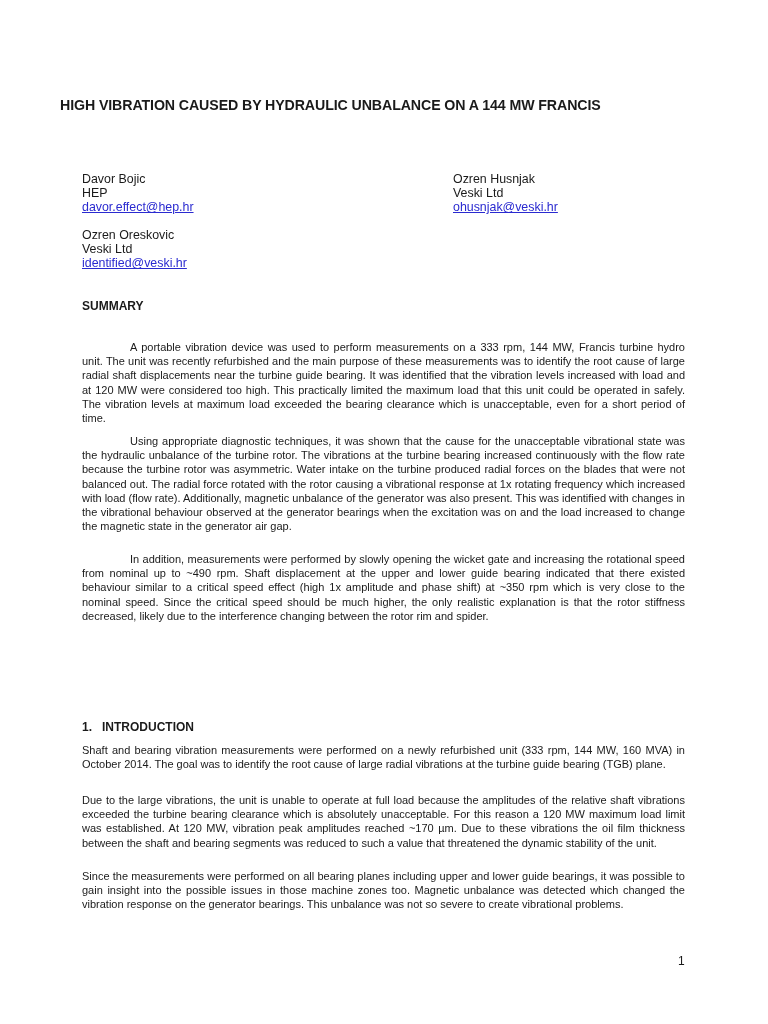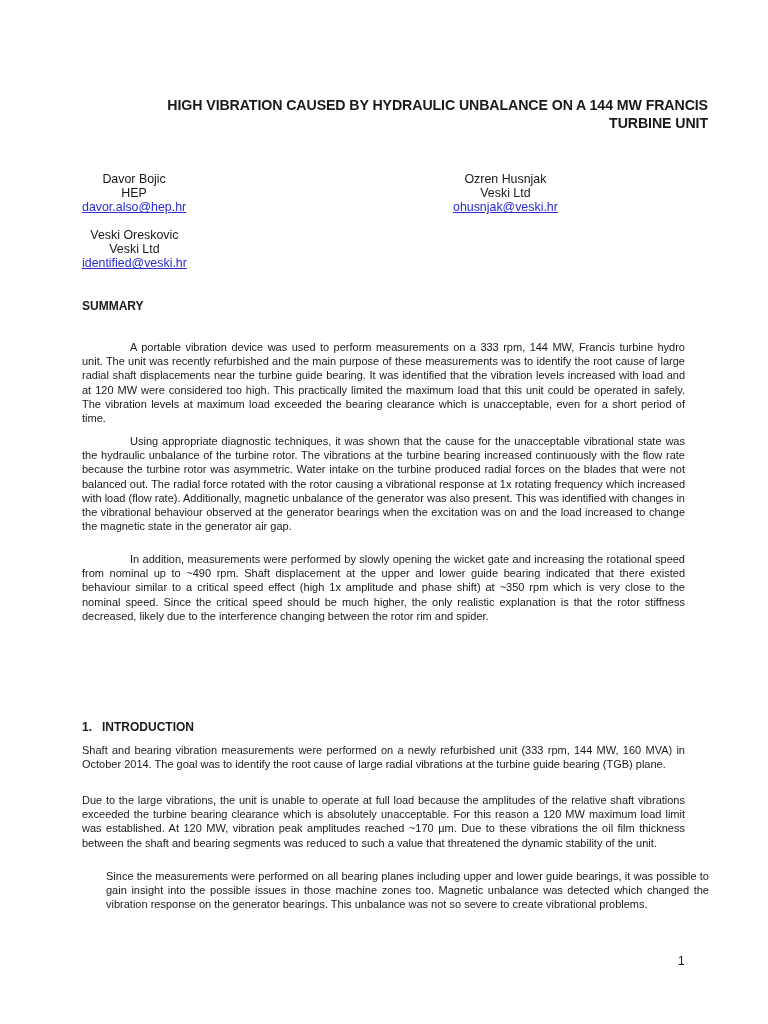--- a/index.html
+++ b/index.html
@@ -3,73 +3,72 @@
 <meta charset="utf-8">
 <style>
   html, body { margin: 0; padding: 0; background: #ffffff; }
   body {
     width: 768px; height: 1024px; position: relative; overflow: hidden;
     font-family: "Liberation Sans", sans-serif; color: #1a1a1a;
   }
   .page { position: absolute; left: 0; top: 0; width: 768px; height: 1024px; }
   .title {
     position: absolute; left: 60px; width: 648px; top: 96px;
-    text-align: right; font-weight: bold; font-size: 14.2px; line-height: 18px;
+    text-align: left; font-weight: bold; font-size: 14.2px; line-height: 18px;
     letter-spacing: -0.1px;
   }
   .author {
     position: absolute; font-size: 12.4px; line-height: 14.2px;
   }
-  .author div { white-space: nowrap; text-align: center; }
+  .author div { white-space: nowrap; }
   .author a { color: #2a2ad0; text-decoration: underline; }
   .h { position: absolute; left: 82px; font-weight: bold; font-size: 12px; }
   .para {
     position: absolute; left: 82px; width: 603px;
     font-size: 11px; line-height: 14.2px; text-align: justify;
   }
   .indent { text-indent: 48px; }
   .kw-label { font-weight: bold; }
   .page-number { position: absolute; left: 678px; top: 954px; font-size: 12px; }
 </style>
 </head>
 <body>
 
 <div class="page">
 
   <div class="title">
     <div>HIGH VIBRATION CAUSED BY HYDRAULIC UNBALANCE ON A 144 MW FRANCIS</div>
-    <div>TURBINE UNIT</div>
   </div>
 
   <div class="author" style="left:82px; top:172px;">
     <div>Davor Bojic</div>
     <div>HEP</div>
-    <div><a>davor.also@hep.hr</a></div>
+    <div><a>davor.effect@hep.hr</a></div>
   </div>
 
   <div class="author" style="left:453px; top:172px;">
     <div>Ozren Husnjak</div>
     <div>Veski Ltd</div>
     <div><a>ohusnjak@veski.hr</a></div>
   </div>
 
   <div class="author" style="left:82px; top:228px;">
-    <div>Veski Oreskovic</div>
+    <div>Ozren Oreskovic</div>
     <div>Veski Ltd</div>
     <div><a>identified@veski.hr</a></div>
   </div>
 
 
   <div class="h" style="top:299px;">SUMMARY</div>
 
   <div class="para indent" style="top:340px;">A portable vibration device was used to perform measurements on a 333 rpm, 144 MW, Francis turbine hydro unit. The unit was recently refurbished and the main purpose of these measurements was to identify the root cause of large radial shaft displacements near the turbine guide bearing. It was identified that the vibration levels increased with load and at 120 MW were considered too high. This practically limited the maximum load that this unit could be operated in safely. The vibration levels at maximum load exceeded the bearing clearance which is unacceptable, even for a short period of time.</div>
   <div class="para indent" style="top:434px;">Using appropriate diagnostic techniques, it was shown that the cause for the unacceptable vibrational state was the hydraulic unbalance of the turbine rotor. The vibrations at the turbine bearing increased continuously with the flow rate because the turbine rotor was asymmetric. Water intake on the turbine produced radial forces on the blades that were not balanced out. The radial force rotated with the rotor causing a vibrational response at 1x rotating frequency which increased with load (flow rate). Additionally, magnetic unbalance of the generator was also present. This was identified with changes in the vibrational behaviour observed at the generator bearings when the excitation was on and the load increased to change the magnetic state in the generator air gap.</div>
   <div class="para indent" style="top:552px;">In addition, measurements were performed by slowly opening the wicket gate and increasing the rotational speed from nominal up to ~490 rpm. Shaft displacement at the upper and lower guide bearing indicated that there existed behaviour similar to a critical speed effect (high 1x amplitude and phase shift) at ~350 rpm which is very close to the nominal speed. Since the critical speed should be much higher, the only realistic explanation is that the rotor stiffness decreased, likely due to the interference changing between the rotor rim and spider.</div>
 
 
   <div class="h" style="top:720px; white-space:pre;text-align:center;">1.   INTRODUCTION</div>
 
   <div class="para" style="top:743px;">Shaft and bearing vibration measurements were performed on a newly refurbished unit (333 rpm, 144 MW, 160 MVA) in October 2014. The goal was to identify the root cause of large radial vibrations at the turbine guide bearing (TGB) plane.</div>
   <div class="para" style="top:793px;">Due to the large vibrations, the unit is unable to operate at full load because the amplitudes of the relative shaft vibrations exceeded the turbine bearing clearance which is absolutely unacceptable. For this reason a 120 MW maximum load limit was established. At 120 MW, vibration peak amplitudes reached ~170 µm. Due to these vibrations the oil film thickness between the shaft and bearing segments was reduced to such a value that threatened the dynamic stability of the unit.</div>
-  <div class="para" style="top:869px;margin-left:24px;">Since the measurements were performed on all bearing planes including upper and lower guide bearings, it was possible to gain insight into the possible issues in those machine zones too. Magnetic unbalance was detected which changed the vibration response on the generator bearings. This unbalance was not so severe to create vibrational problems.</div>
+  <div class="para" style="top:869px;">Since the measurements were performed on all bearing planes including upper and lower guide bearings, it was possible to gain insight into the possible issues in those machine zones too. Magnetic unbalance was detected which changed the vibration response on the generator bearings. This unbalance was not so severe to create vibrational problems.</div>
 
   <div class="page-number">1</div>
 </div>
 
 </body></html>

